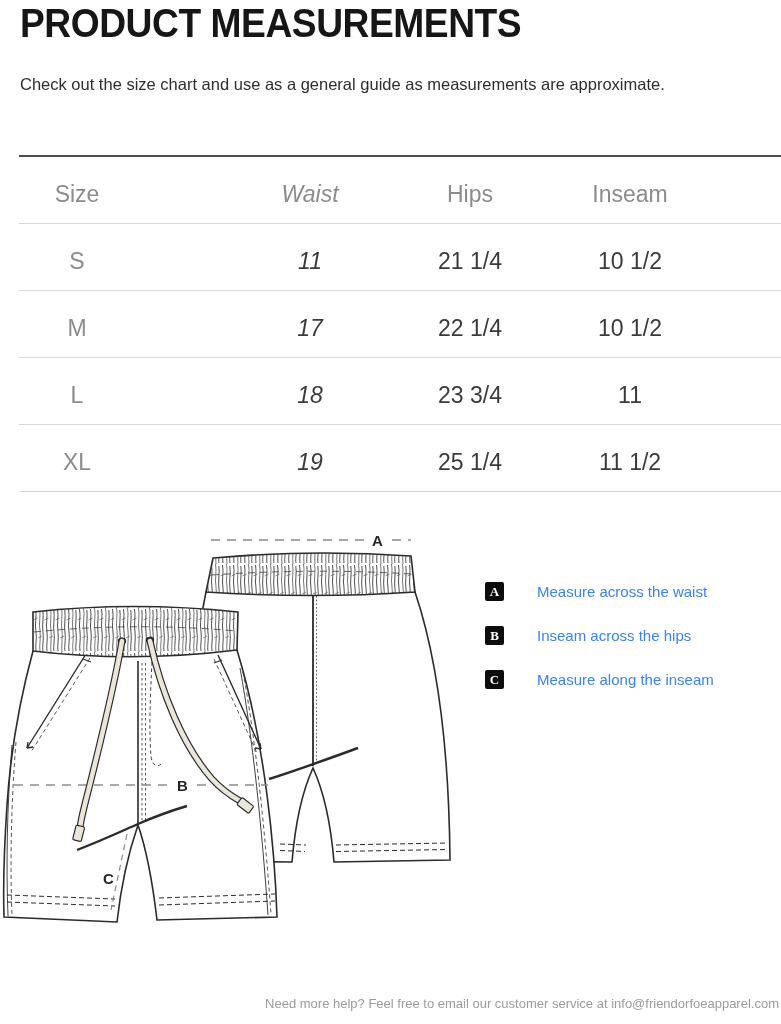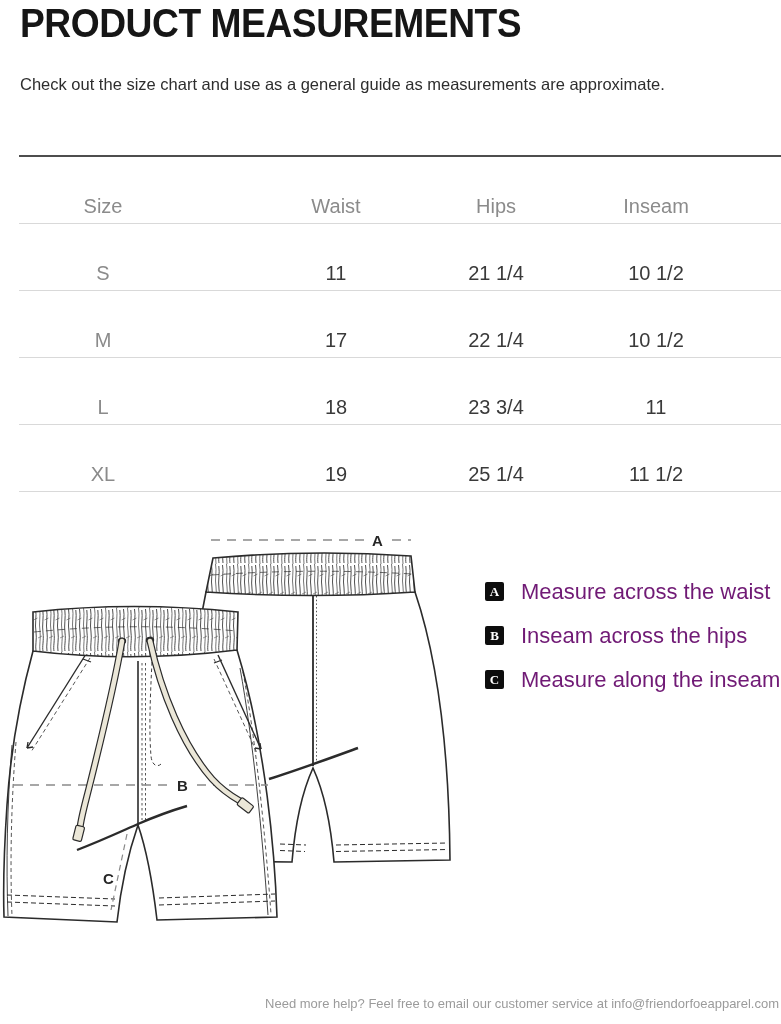--- a/index.html
+++ b/index.html
@@ -17,44 +17,44 @@
     transform:scaleX(.93);transform-origin:left top;white-space:nowrap;
   }
   .page-subtitle{
     left:20px;top:75px;margin:0;font-size:16.5px;color:#2e2e2e;white-space:nowrap;
   }
 
   
   .size-table{left:19px;right:0;top:155px;border-top:2px solid #4e4e4e;}
   .t-row{position:relative;height:66px;border-bottom:1px solid #d9d9d9;}
   .t-cell{
-    position:absolute;top:16px;height:66px;line-height:66px;
-    transform:translateX(-50%);font-size:20px;color:#3a3a3a;white-space:nowrap;margin-left:26px;
+    position:absolute;top:4px;height:66px;line-height:66px;
+    transform:translateX(-50%);font-size:23px;color:#3a3a3a;white-space:nowrap;
   }
   .t-head .t-cell, .cell-size{color:#8b8b8b;}
-  .c1{left:58px;}.c2{left:291px;}.c3{left:451px;}.c4{left:611px;}
+  .c1{left:58px;}.c2{left:291px;font-style:italic;}.c3{left:451px;}.c4{left:611px;}
 
   
   .diagram-wrap{left:0;top:520px;width:480px;height:450px;}
   .diagram-wrap svg{display:block;}
   svg text.measure-letter{
     font-family:"Liberation Sans","DejaVu Sans",sans-serif;
     font-size:15px;font-weight:600;fill:#262626;
   }
 
   
   .htm-panel{left:485px;top:582px;width:290px;}
   .htm-heading{margin:0 0 30px 0;font-size:28px;font-weight:500;color:#141414;white-space:nowrap;}
   .htm-item{display:flex;align-items:center;height:19px;margin-bottom:25px;}
   .htm-badge{
     width:19px;height:19px;background:#0d0d0d;border-radius:2px;flex:0 0 19px;
     color:#ffffff;font-weight:bold;font-size:13px;line-height:19px;text-align:center;
     font-family:"Liberation Serif","DejaVu Serif",serif;
   }
-  .htm-label{margin-left:17px;font-size:22px;color:#701a75;white-space:nowrap;}
+  .htm-label{margin-left:33px;font-size:15px;color:#3b82f6;white-space:nowrap;}
 
   
   .footer-help{right:2px;top:996px;font-size:13px;color:#9b9b9b;white-space:nowrap;}
 </style>
 </head>
 <body>
 
 <h1 class="abs page-title">PRODUCT MEASUREMENTS</h1>
 <p class="abs page-subtitle">Check out the size chart and use as a general guide as measurements are approximate.</p>
 

